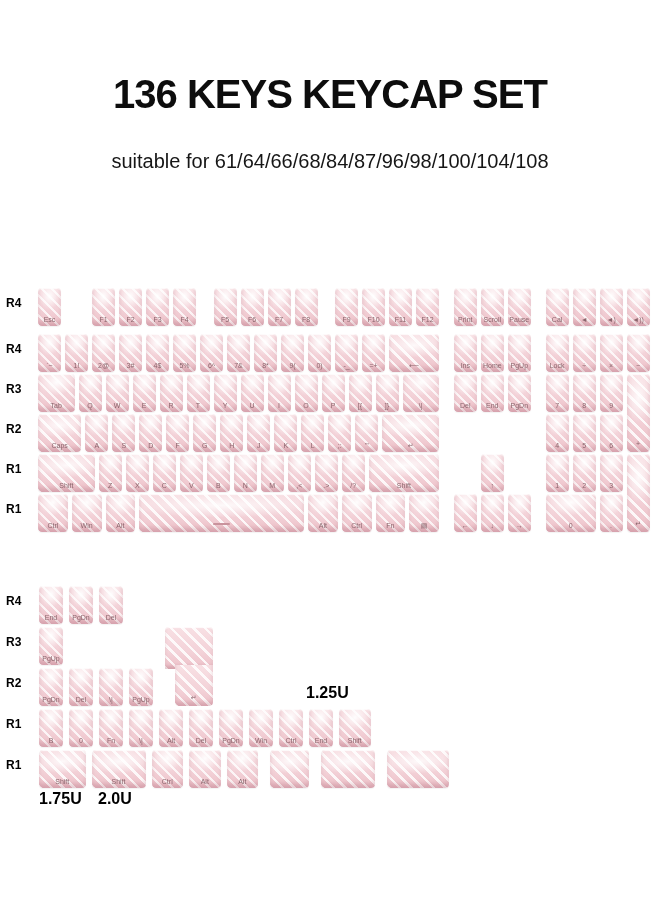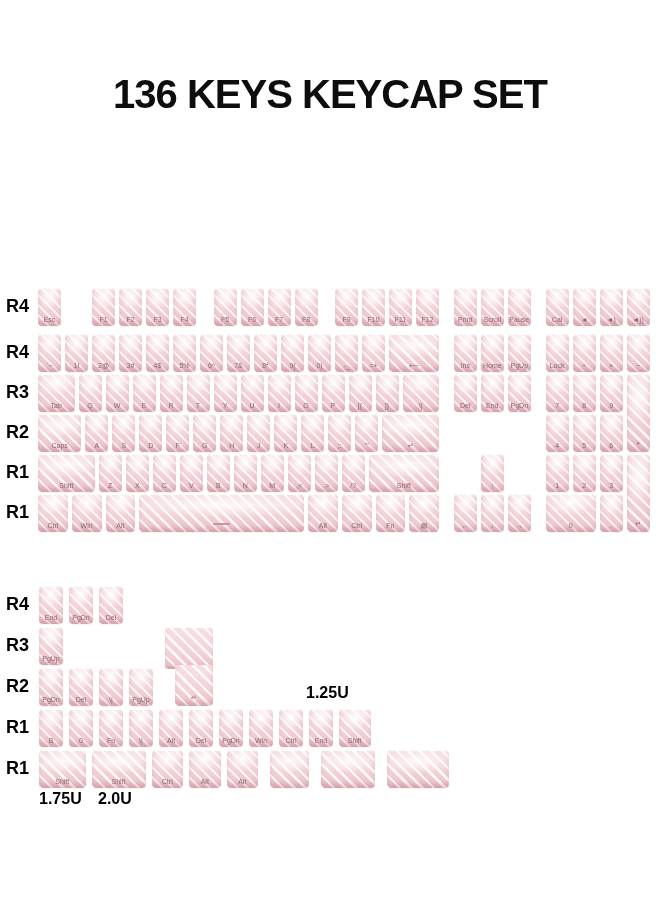--- a/index.html
+++ b/index.html
@@ -11,21 +11,21 @@
   .title{font-size:40px;font-weight:800;letter-spacing:-1px;color:#0d0d0d;margin:0;white-space:nowrap}
   .subtitle{margin-top:30px;font-size:20px;line-height:29px;color:#161616}
   .subtitle span{display:block}
 
   .kb-block{position:absolute;left:6px;width:650px}
   #top-block{top:288px;height:250px}
   #bottom-block{top:586px;height:240px}
 
   .kb-row{display:flex;align-items:flex-start;height:40px}
   #bottom-block .kb-row{height:41px}
-  .row-label{flex:0 0 30px;width:30px;font-size:18px;font-weight:700;color:#000;padding-top:8px;letter-spacing:0}
+  .row-label{flex:0 0 30px;width:30px;font-size:12px;font-weight:700;color:#000;padding-top:8px;letter-spacing:0}
 
   .keys{display:flex;align-items:flex-start}
   .key{
     flex:0 0 auto;position:relative;height:38px;margin:0 2px;border-radius:4px;
     background:
       repeating-linear-gradient(45deg, rgba(255,255,255,.78) 0 2px, rgba(255,255,255,0) 2px 7px),
       radial-gradient(60% 48% at 50% 22%, rgba(255,255,255,.95) 0%, rgba(255,255,255,0) 72%),
       linear-gradient(180deg,#f8e0e4 0%,#f3d2d8 55%,#efc7ce 82%,#e5b5bf 100%);
     box-shadow: inset 0 -4px 4px rgba(183,121,133,.32), inset 0 1px 1px rgba(255,255,255,.9), 0 1px 1px rgba(0,0,0,.05);
   }
@@ -62,20 +62,21 @@
   .ann-20{left:92px;top:204px}
 </style>
 </head>
 <body>
 
 <div>
 
   <div class="header">
     <h1 class="title">136 KEYS KEYCAP SET</h1>
     <div class="subtitle">
+      <span>suitable for 61/64/66/68/84/87/96/98/100/104/108</span>
     </div>
   </div>
 
   <div id="top-block" class="kb-block">
       <div class="kb-row" style="margin-bottom: 6px;">
         <span class="row-label">R4</span>
         <div class="keys">
           <div class="key" style="width: 23px;">
             <span class="legend">Esc</span>
           </div>

